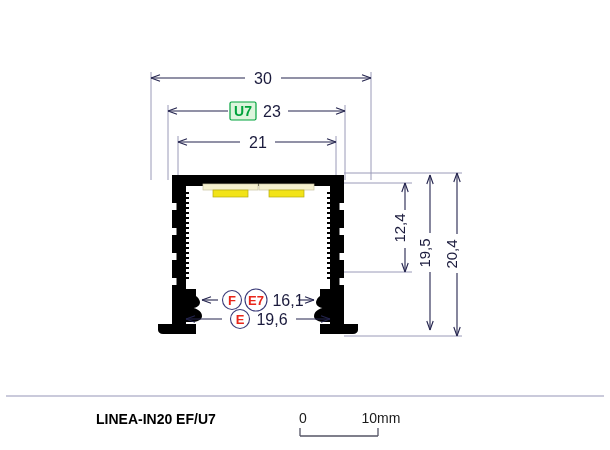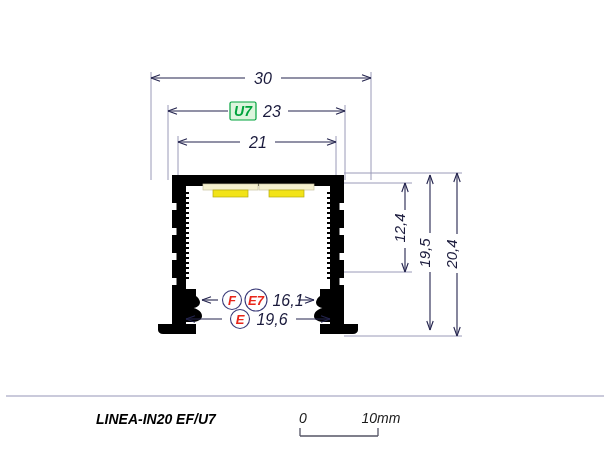--- a/index.html
+++ b/index.html
@@ -12,21 +12,20 @@
     height: 450px;
     font-family: "Liberation Sans", sans-serif;
     overflow: hidden;
     position: relative;
   }
   #stage {
     position: absolute;
     left: 0; top: 0;
     width: 610px;
     height: 339px;
-    font-style: italic;
   }
   svg.drawing {
     position: absolute;
     left: 0; top: 0;
     width: 610px;
     height: 450px;
     display: block;
   }
   .dim-text {
     font-family: "Liberation Sans", sans-serif;

